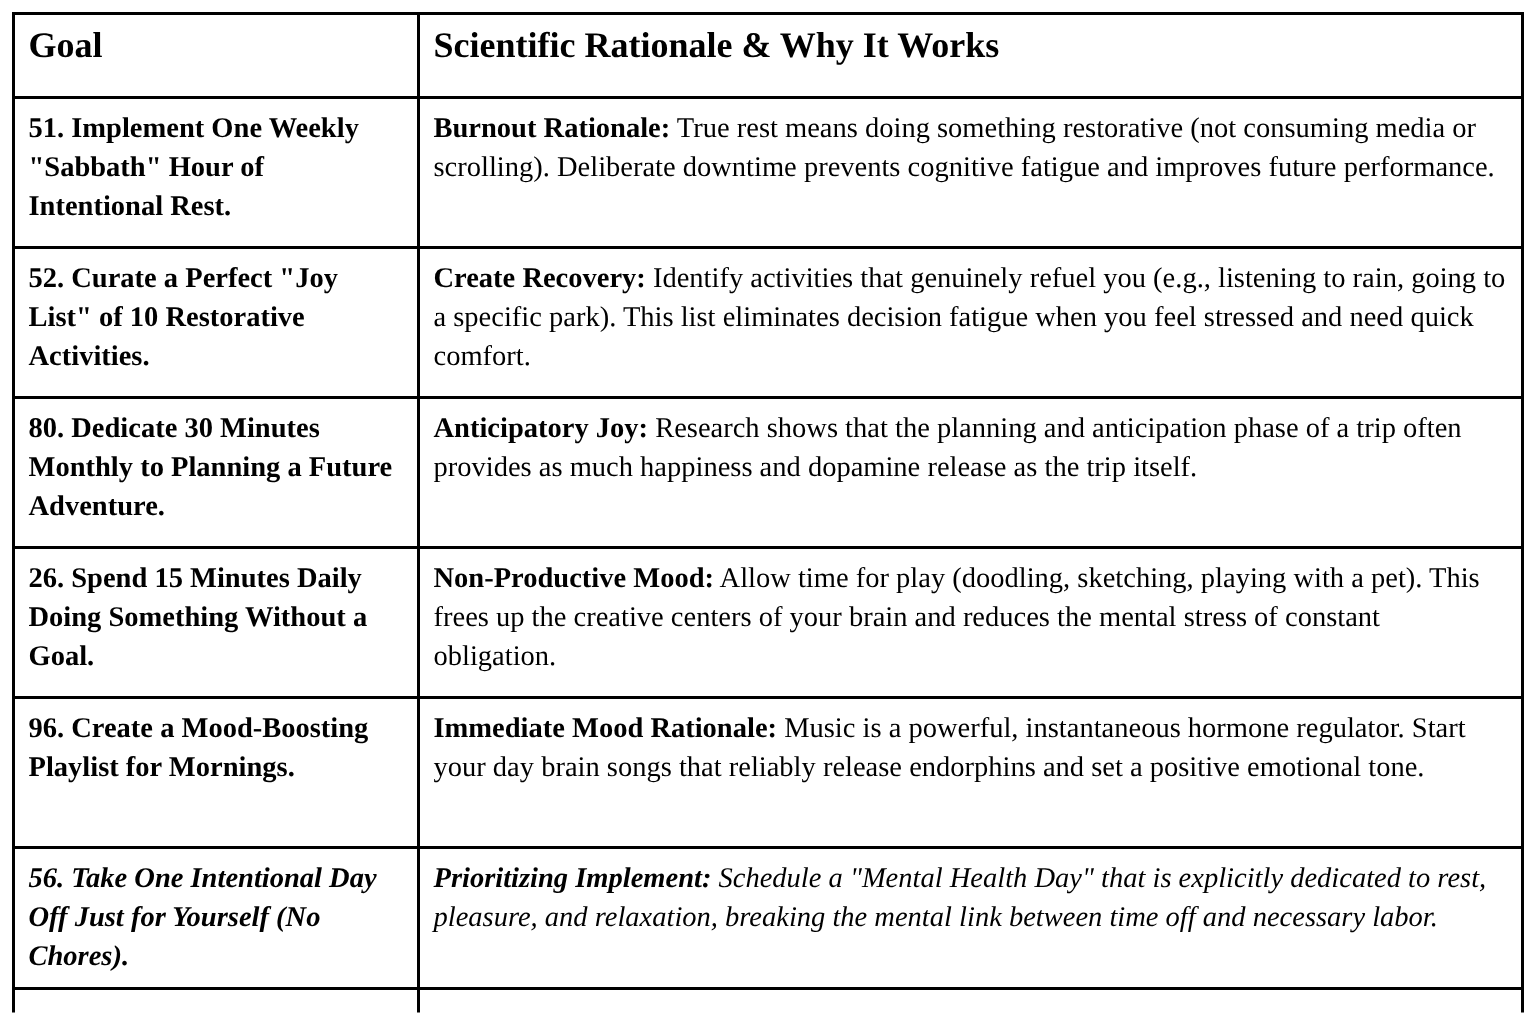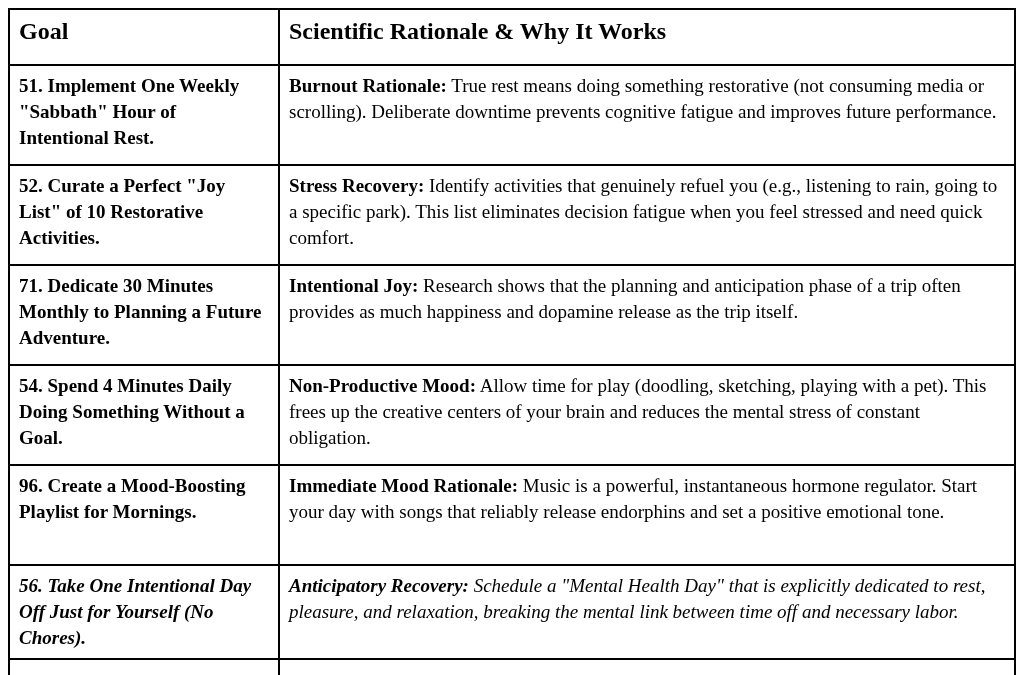--- a/index.html
+++ b/index.html
@@ -65,37 +65,37 @@
         <th>Scientific Rationale &amp; Why It Works</th>
       </tr>
     </thead>
     <tbody>
       <tr class="data-row">
         <td class="goal-cell">51. Implement One Weekly "Sabbath" Hour of Intentional Rest.</td>
         <td class="rationale-cell"><span class="lead">Burnout Rationale:</span><span> True rest means doing something restorative (not consuming media or scrolling). Deliberate downtime prevents cognitive fatigue and improves future performance.</span></td>
       </tr>
       <tr class="data-row">
         <td class="goal-cell">52. Curate a Perfect "Joy List" of 10 Restorative Activities.</td>
-        <td class="rationale-cell"><span class="lead">Stress Recovery:</span><span> Identify activities that genuinely refuel you (e.g., listening to rain, going to a specific park). This list eliminates decision fatigue when you feel stressed and need quick comfort.</span></td>
+        <td class="rationale-cell"><span class="lead">Create Recovery:</span><span> Identify activities that genuinely refuel you (e.g., listening to rain, going to a specific park). This list eliminates decision fatigue when you feel stressed and need quick comfort.</span></td>
       </tr>
       <tr class="data-row">
-        <td class="goal-cell">71. Dedicate 30 Minutes Monthly to Planning a Future Adventure.</td>
-        <td class="rationale-cell"><span class="lead">Intentional Joy:</span><span> Research shows that the planning and anticipation phase of a trip often provides as much happiness and dopamine release as the trip itself.</span></td>
+        <td class="goal-cell">80. Dedicate 30 Minutes Monthly to Planning a Future Adventure.</td>
+        <td class="rationale-cell"><span class="lead">Anticipatory Joy:</span><span> Research shows that the planning and anticipation phase of a trip often provides as much happiness and dopamine release as the trip itself.</span></td>
       </tr>
       <tr class="data-row">
-        <td class="goal-cell">54. Spend 4 Minutes Daily Doing Something Without a Goal.</td>
+        <td class="goal-cell">26. Spend 15 Minutes Daily Doing Something Without a Goal.</td>
         <td class="rationale-cell"><span class="lead">Non-Productive Mood:</span><span> Allow time for play (doodling, sketching, playing with a pet). This frees up the creative centers of your brain and reduces the mental stress of constant obligation.</span></td>
       </tr>
       <tr class="data-row">
         <td class="goal-cell">96. Create a Mood-Boosting Playlist for Mornings.</td>
-        <td class="rationale-cell"><span class="lead">Immediate Mood Rationale:</span><span> Music is a powerful, instantaneous hormone regulator. Start your day with songs that reliably release endorphins and set a positive emotional tone.</span></td>
+        <td class="rationale-cell"><span class="lead">Immediate Mood Rationale:</span><span> Music is a powerful, instantaneous hormone regulator. Start your day brain songs that reliably release endorphins and set a positive emotional tone.</span></td>
       </tr>
       <tr class="data-row-short">
         <td class="goal-cell">56. Take One Intentional Day Off Just for Yourself (No Chores).</td>
-        <td class="rationale-cell"><span class="lead">Anticipatory Recovery:</span><span> Schedule a "Mental Health Day" that is explicitly dedicated to rest, pleasure, and relaxation, breaking the mental link between time off and necessary labor.</span></td>
+        <td class="rationale-cell"><span class="lead">Prioritizing Implement:</span><span> Schedule a "Mental Health Day" that is explicitly dedicated to rest, pleasure, and relaxation, breaking the mental link between time off and necessary labor.</span></td>
       </tr>
       <tr class="partial-row">
         <td class="goal-cell"></td>
         <td class="rationale-cell"></td>
       </tr>
     </tbody>
   </table>
 </div>
 
 </body></html>

